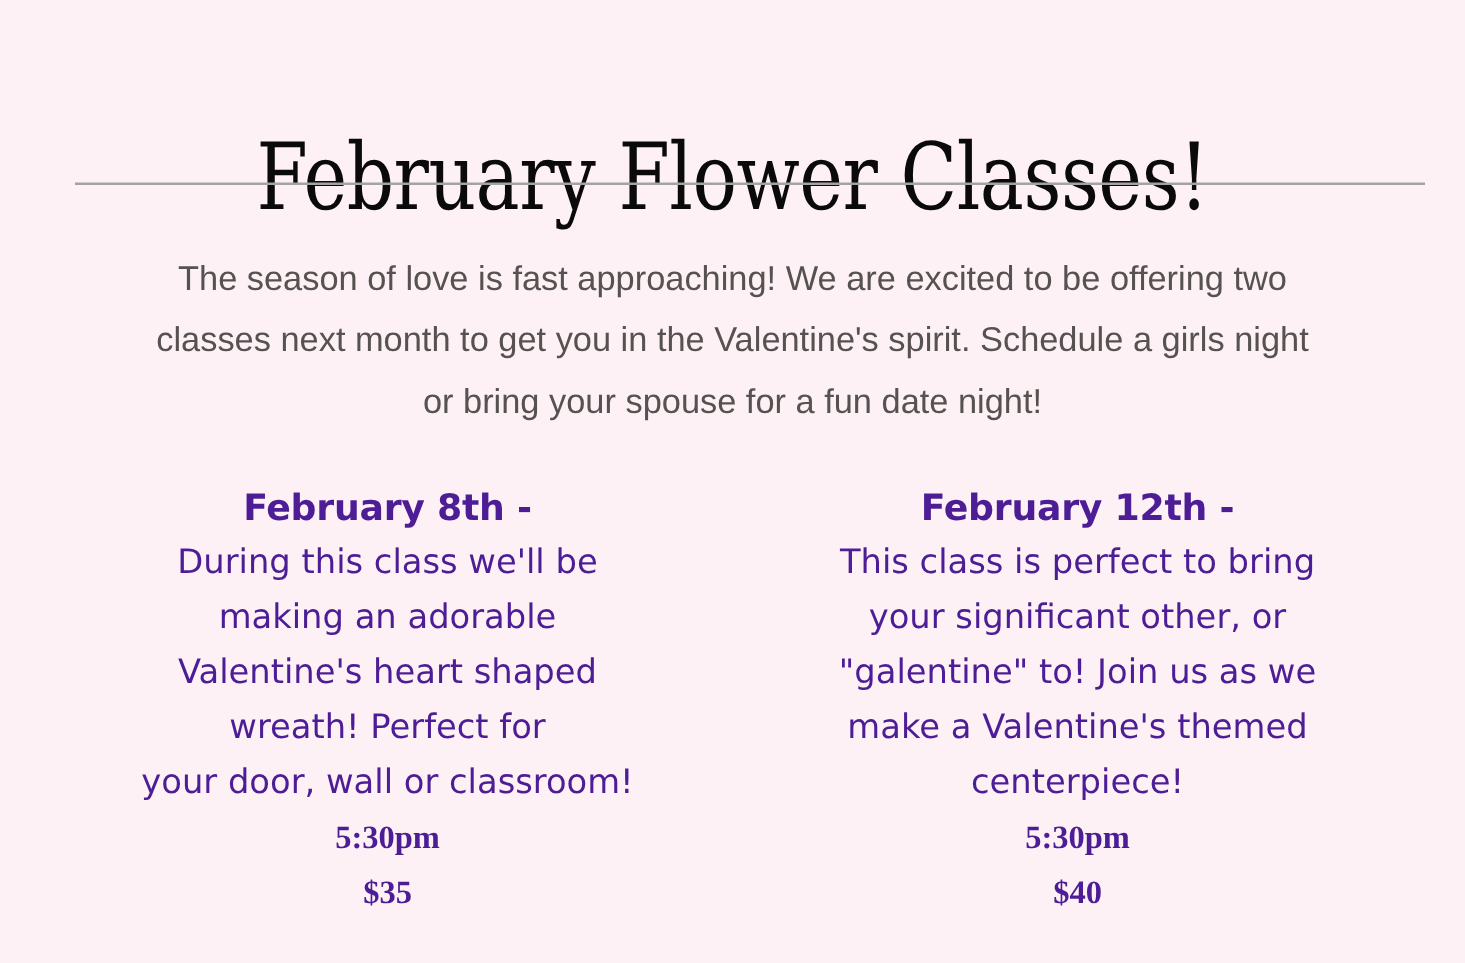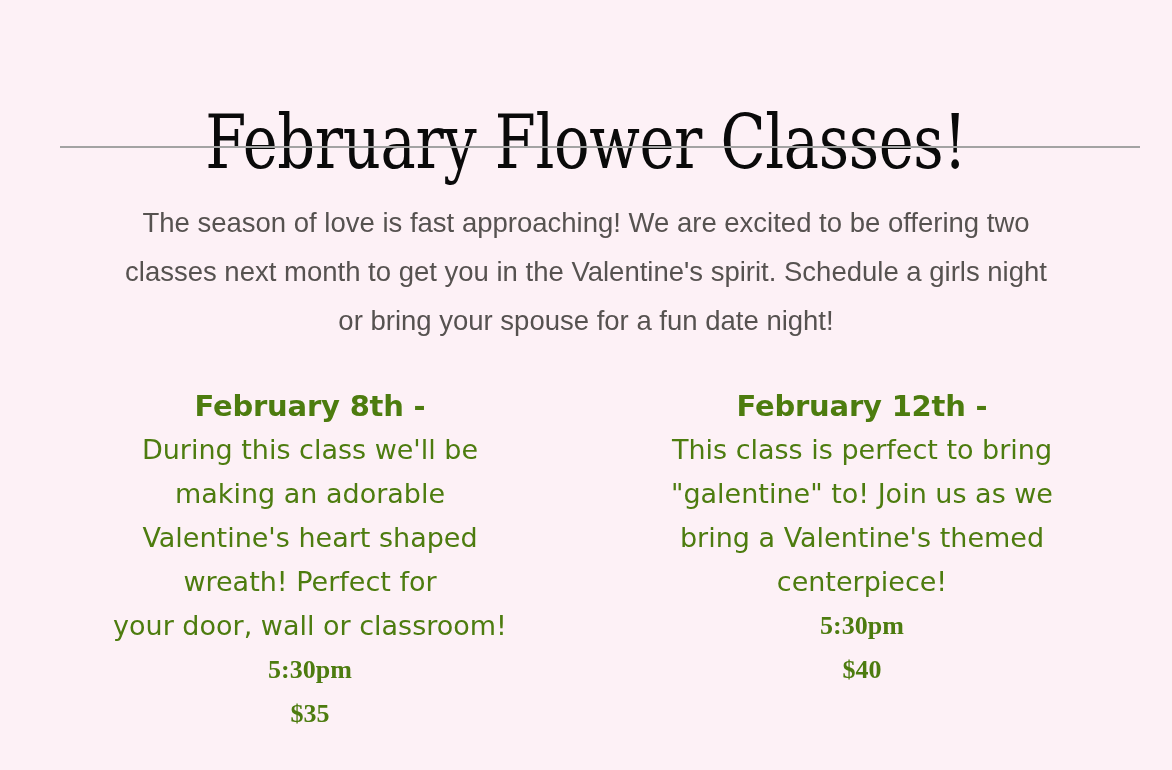--- a/index.html
+++ b/index.html
@@ -76,21 +76,21 @@
     left: 0;
     width: 1172px;
     display: flex;
     flex-direction: row;
     align-items: flex-start;
     justify-content: flex-start;
   }
   .col {
     text-align: center;
     font-family: "DejaVu Sans", "Liberation Sans", sans-serif;
-    color: #4d7c0f;
+    color: #4c1d95;
   }
   .col-left {
     width: 440px;
     margin-left: 90px;
   }
   .col-right {
     width: 440px;
     margin-left: 112px;
   }
 
@@ -142,22 +142,23 @@
       <span class="col-line">Valentine's heart shaped</span>
       <span class="col-line">wreath! Perfect for</span>
       <span class="col-line">your door, wall or classroom!</span>
       <span class="col-strong">5:30pm</span>
       <span class="col-strong">$35</span>
     </div>
 
     <div class="col col-right">
       <span class="col-heading">February 12th -</span>
       <span class="col-line">This class is perfect to bring</span>
+      <span class="col-line">your significant other, or</span>
       <span class="col-line">"galentine" to! Join us as we</span>
-      <span class="col-line">bring a Valentine's themed</span>
+      <span class="col-line">make a Valentine's themed</span>
       <span class="col-line">centerpiece!</span>
       <span class="col-strong">5:30pm</span>
       <span class="col-strong">$40</span>
     </div>
 
   </div>
 
 </div>
 
 </body></html>

